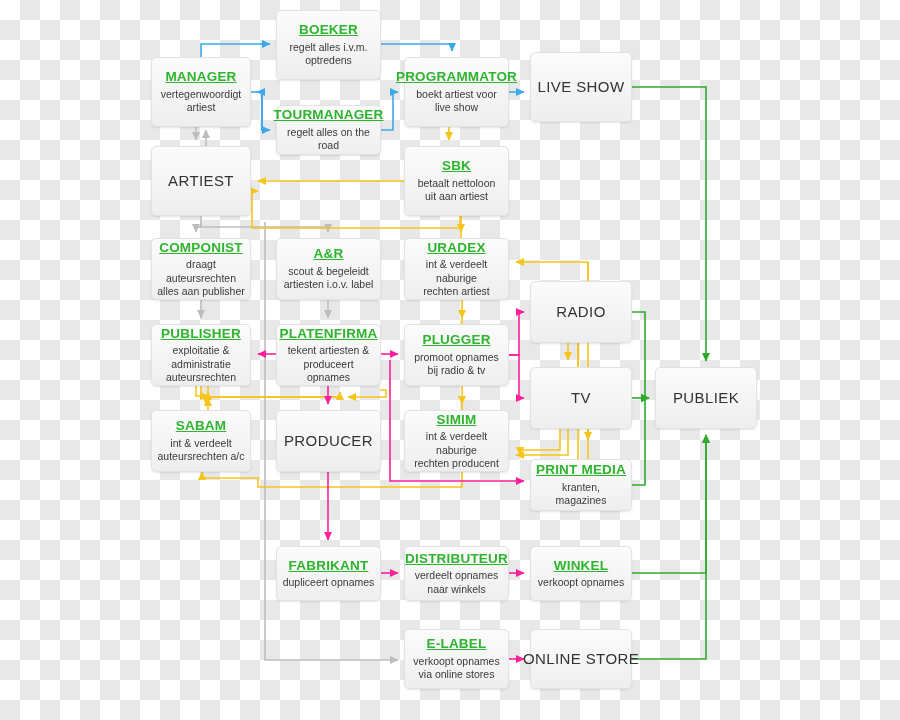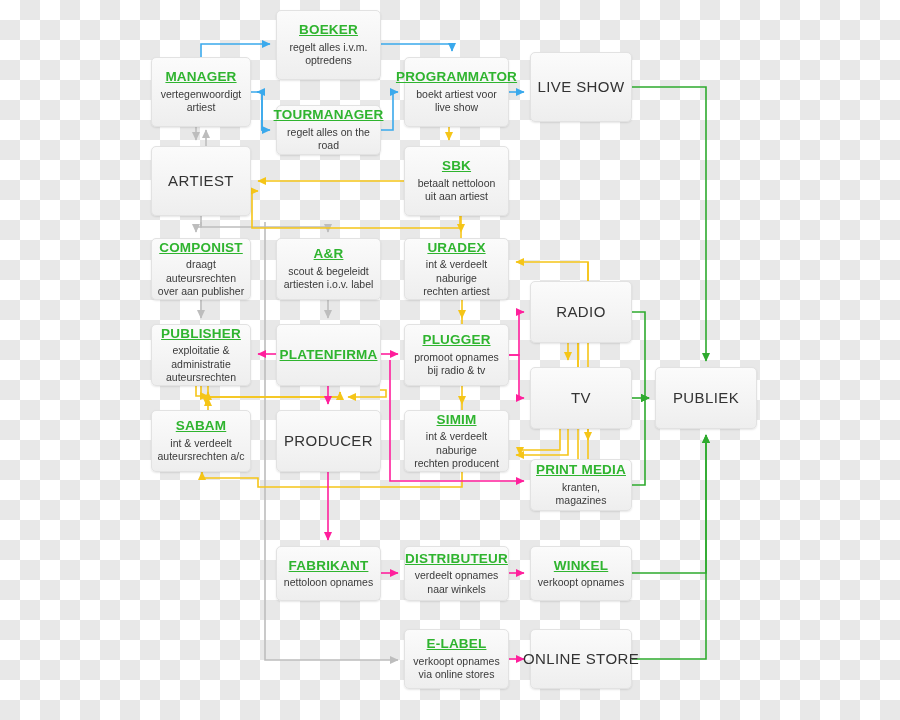--- a/index.html
+++ b/index.html
@@ -191,21 +191,21 @@
       <div class="ttl">SBK</div>
       <div class="sub">
         <div>betaalt nettoloon</div>
         <div>uit aan artiest</div>
       </div>
     </div>
     <div class="node" style="left: 151px; top: 238px; width: 100px; height: 62px;">
       <div class="ttl">COMPONIST</div>
       <div class="sub">
         <div>draagt auteursrechten</div>
-        <div>over aan publisher</div>
+        <div>alles aan publisher</div>
       </div>
     </div>
     <div class="node" style="left: 276px; top: 238px; width: 105px; height: 62px;">
       <div class="ttl">A&amp;R</div>
       <div class="sub">
         <div>scout &amp; begeleidt</div>
         <div>artiesten i.o.v. label</div>
       </div>
     </div>
     <div class="node" style="left: 404px; top: 238px; width: 105px; height: 62px;">
@@ -220,20 +220,24 @@
     </div>
     <div class="node" style="left: 151px; top: 324px; width: 100px; height: 62px;">
       <div class="ttl">PUBLISHER</div>
       <div class="sub">
         <div>exploitatie &amp; administratie</div>
         <div>auteursrechten</div>
       </div>
     </div>
     <div class="node" style="left: 276px; top: 324px; width: 105px; height: 62px;">
       <div class="ttl">PLATENFIRMA</div>
+      <div class="sub">
+        <div>tekent artiesten &amp;</div>
+        <div>produceert opnames</div>
+      </div>
     </div>
     <div class="node" style="left: 404px; top: 324px; width: 105px; height: 62px;">
       <div class="ttl">PLUGGER</div>
       <div class="sub">
         <div>promoot opnames</div>
         <div>bij radio &amp; tv</div>
       </div>
     </div>
     <div class="node plain" style="left: 530px; top: 367px; width: 102px; height: 62px; justify-content: center;">
       <div class="ttl">TV</div>
@@ -260,21 +264,21 @@
     </div>
     <div class="node" style="left: 530px; top: 459px; width: 102px; height: 52px;">
       <div class="ttl">PRINT MEDIA</div>
       <div class="sub">
         <div>kranten, magazines</div>
       </div>
     </div>
     <div class="node" style="left: 276px; top: 546px; width: 105px; height: 55px;">
       <div class="ttl">FABRIKANT</div>
       <div class="sub">
-        <div>nettoloon opnames</div>
+        <div>dupliceert opnames</div>
       </div>
     </div>
     <div class="node" style="left: 404px; top: 546px; width: 105px; height: 55px;">
       <div class="ttl">DISTRIBUTEUR</div>
       <div class="sub">
         <div>verdeelt opnames</div>
         <div>naar winkels</div>
       </div>
     </div>
     <div class="node" style="left: 530px; top: 546px; width: 102px; height: 55px; justify-content: center;">

